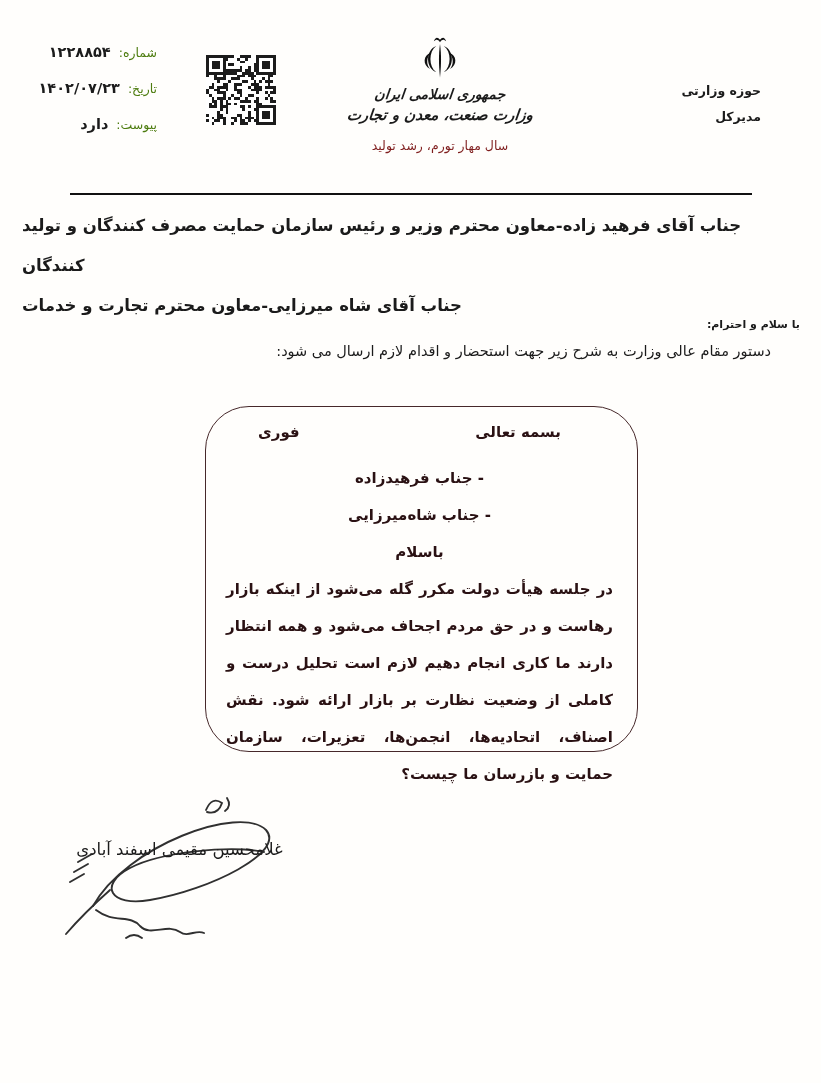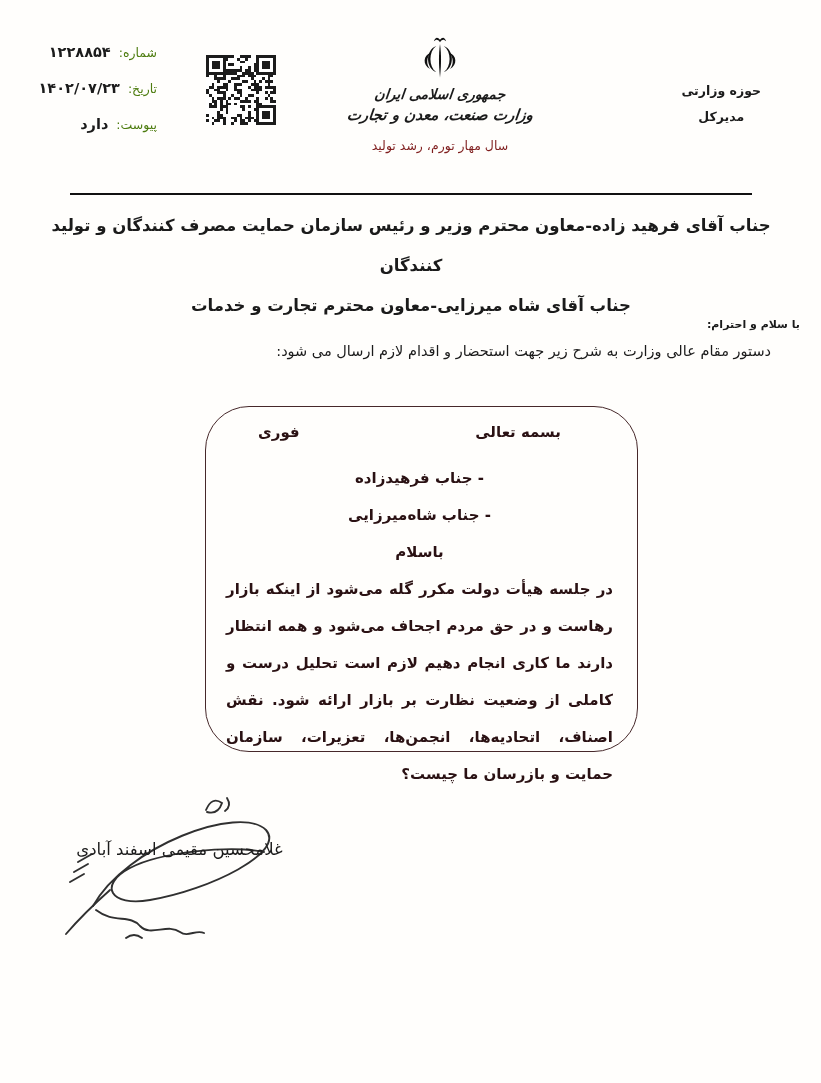--- a/index.html
+++ b/index.html
@@ -22,26 +22,26 @@
       grid-template-columns:repeat(25,1fr);grid-template-rows:repeat(25,1fr);background:#fff;}
   .qr div{background:transparent;}
   .qr div.b{background:#1c1c1c;}
   
   .emblem-wrap{position:absolute;top:34px;left:340px;width:200px;text-align:center;}
   .emblem-wrap svg{display:block;margin:0 auto;}
   .calli-1{font-size:14px;font-weight:bold;font-style:italic;margin-top:2px;transform:skewX(-6deg);}
   .calli-2{font-size:15px;font-weight:bold;font-style:italic;margin-top:4px;transform:skewX(-6deg);}
   .slogan{font-size:12.5px;margin-top:14px;color:#7f1d1d;}
   
-  .office{position:absolute;top:78px;right:60px;text-align:center;margin-left:32px;}
+  .office{position:absolute;top:78px;right:60px;text-align:right;margin-left:32px;}
   .office-line{font-size:12.5px;font-weight:bold;line-height:26px;}
   
   .rule{position:absolute;top:193px;left:70px;width:682px;height:0;border:none;border-top:2px solid #111;margin:0;}
   
-  .addressees{position:absolute;top:206px;right:21px;left:22px;text-align:center;}
+  .addressees{position:absolute;top:206px;right:21px;left:22px;text-align:left;}
   .addressee{font-size:16.5px;font-weight:bold;line-height:40px;}
   
   .salutation{position:absolute;top:318px;right:21px;font-size:11px;font-weight:bold;}
   .instruction{position:absolute;top:343px;right:50px;font-size:14.5px;}
   
   .note-box{
     position:absolute;top:406px;left:205px;width:433px;height:346px;
     border:1.5px solid #46282a;border-radius:44px;
     box-sizing:border-box;
     padding:16px 24px 0 20px;

